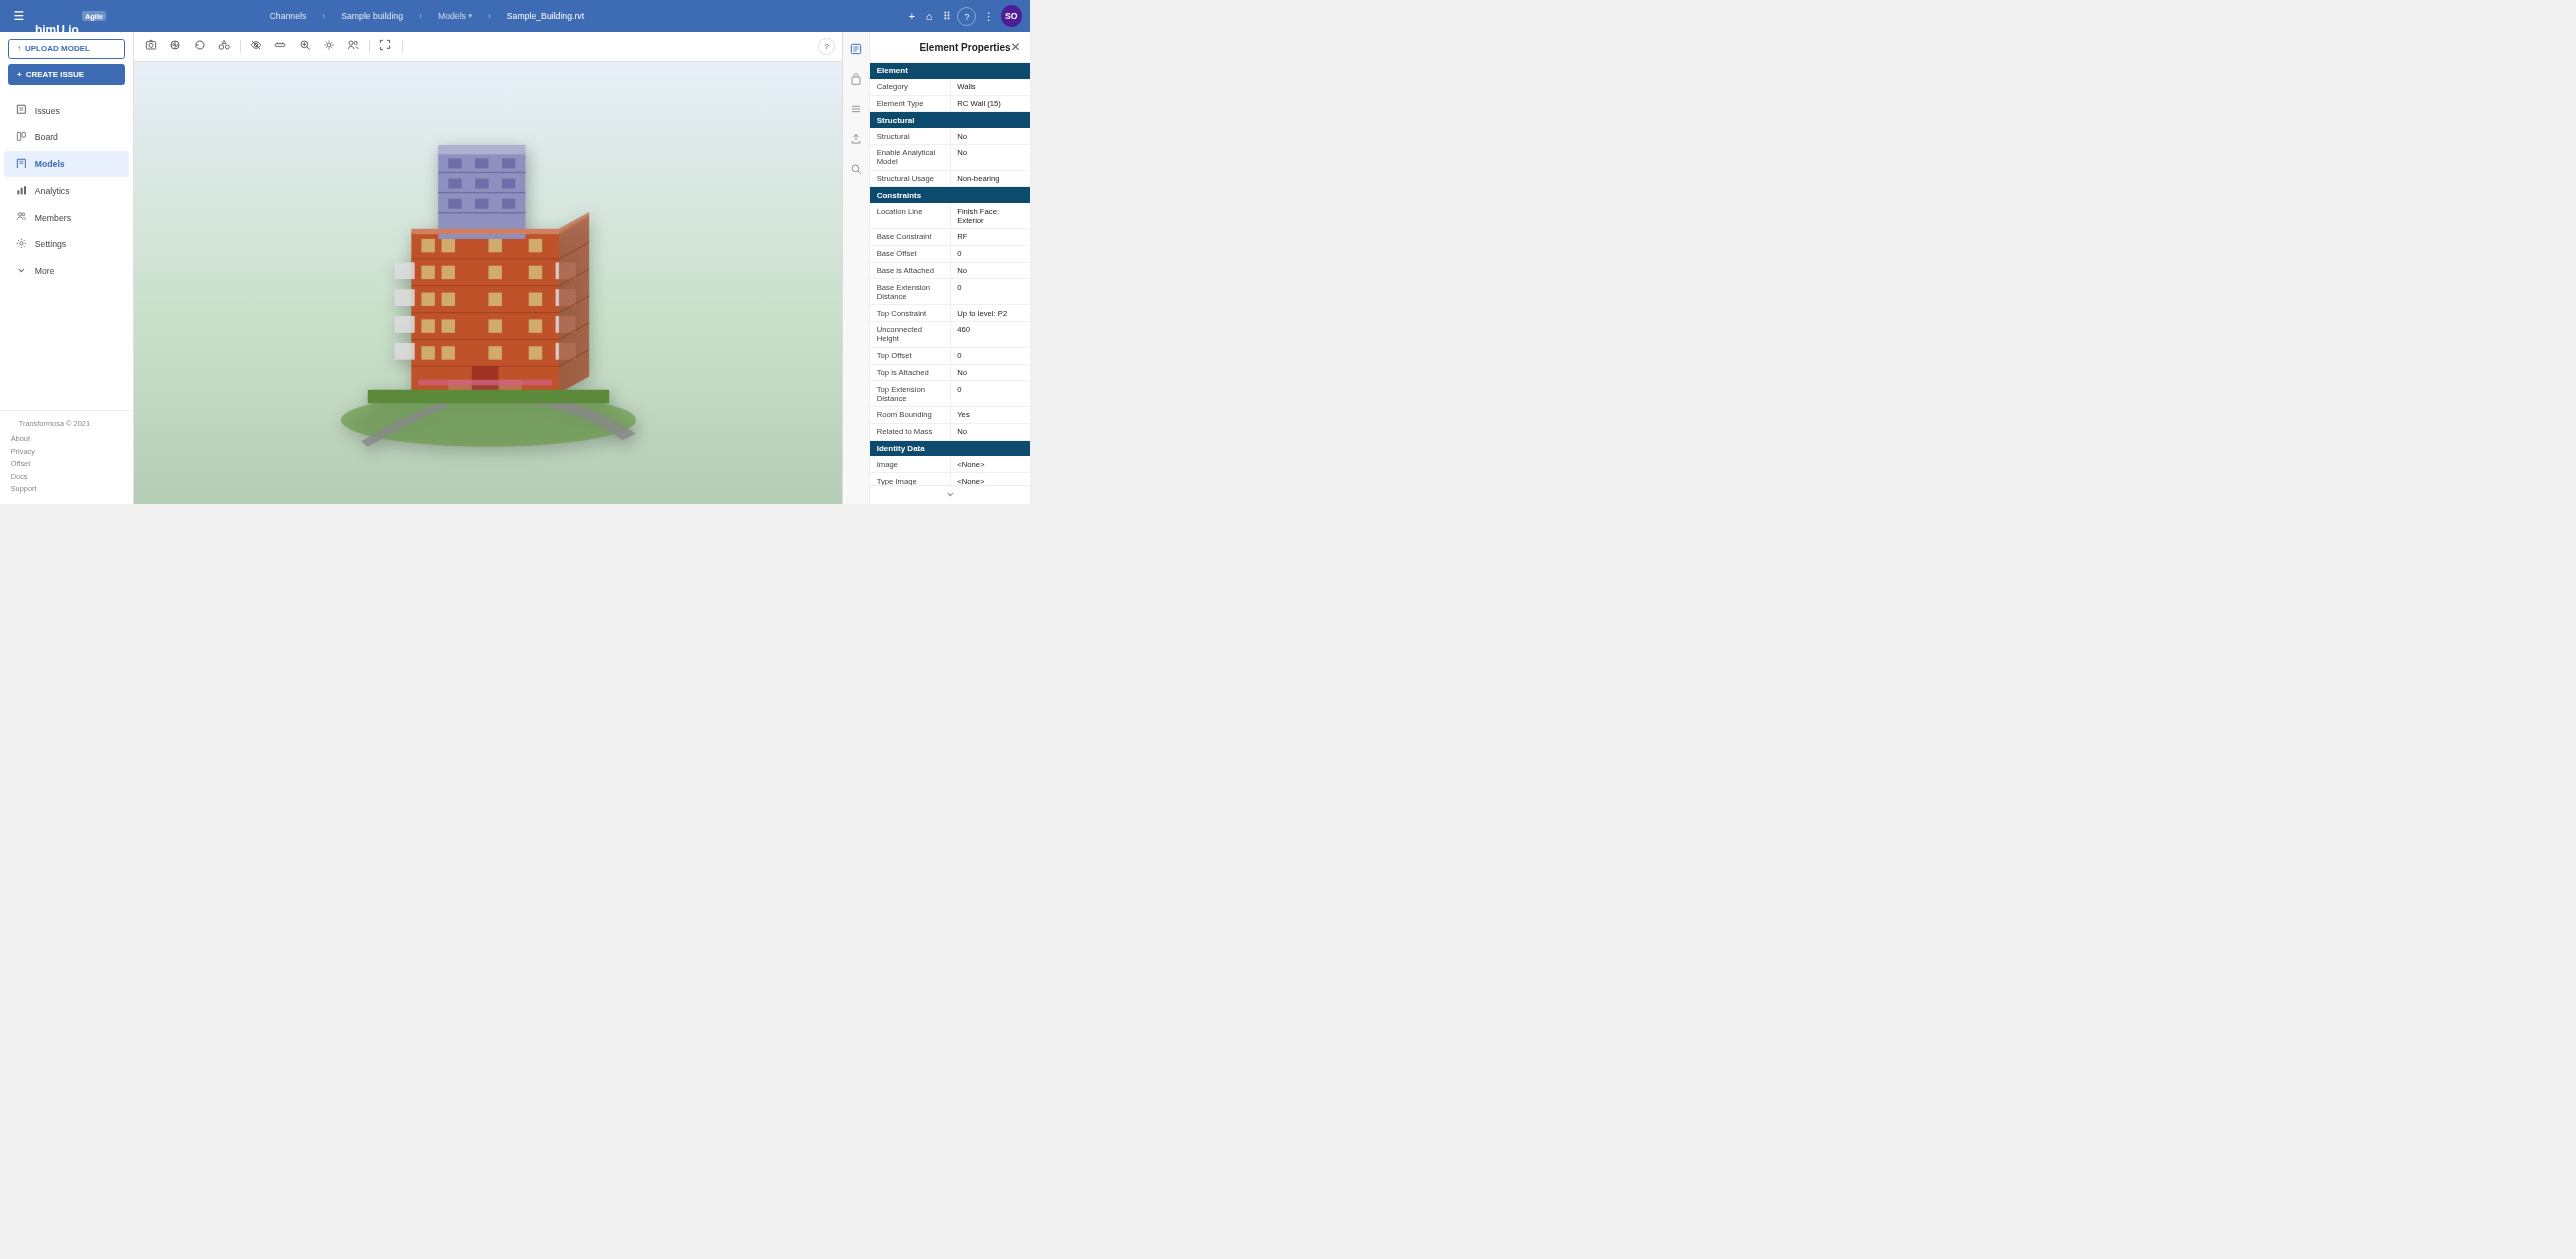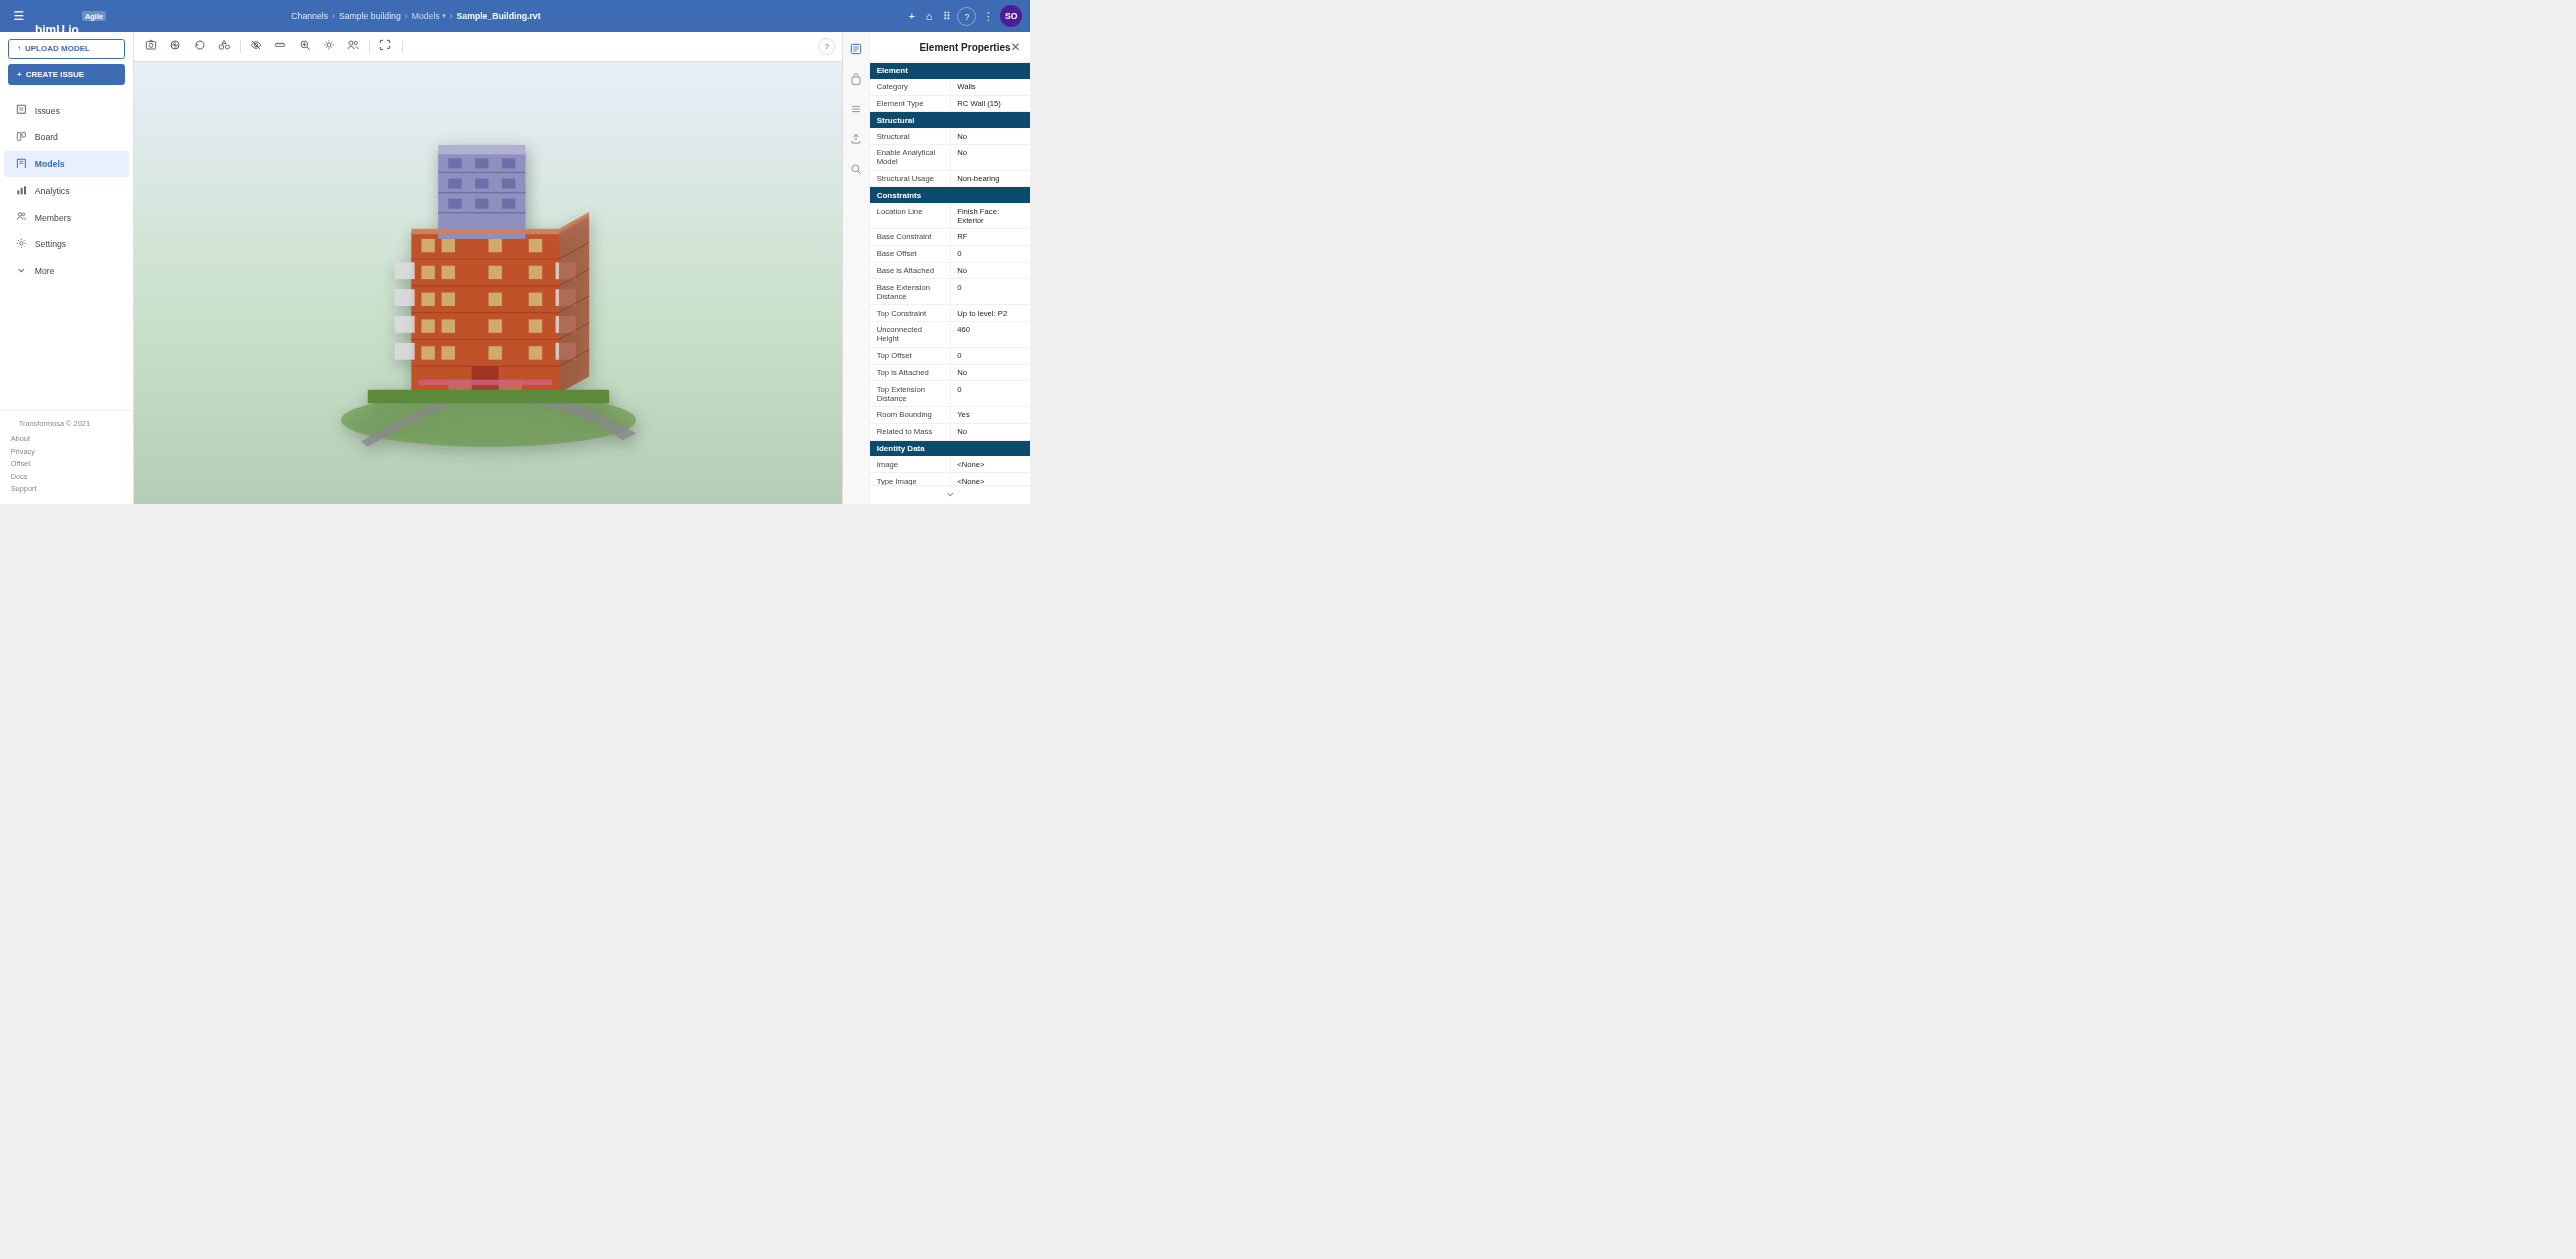--- a/index.html
+++ b/index.html
@@ -7,24 +7,24 @@
 
     
     .top-nav {
       display: flex; align-items: center; background: #3d6cb5; color: white;
       height: 32px; padding: 0 8px; gap: 5.4px; position: relative; z-index: 10;
     }
     .top-nav .hamburger { cursor: pointer; font-size: 12px; padding: 2.7px 5.4px; }
     .top-nav .brand { display: flex; align-items: center; gap: 2.7px; font-weight: bold; font-size: 10.7px; }
     .top-nav .brand-logo { color: white; font-size: 12px; font-weight: 900; margin-top: 28px; }
     .top-nav .brand-agile { font-size: 7.4px; background: rgba(255,255,255,0.25); padding: 0.7px 3.4px; border-radius: 2px; }
-    .top-nav .breadcrumb { display: flex; align-items: center; gap: 4px; margin: 6px auto; font-size: 8.7px; }
+    .top-nav .breadcrumb { display: flex; align-items: center; gap: 16px; margin: 6px auto; font-size: 8.7px; }
     .top-nav .breadcrumb span { opacity: 0.85; }
     .top-nav .breadcrumb .sep { opacity: 0.6; }
-    .top-nav .breadcrumb .active { font-weight: 700; opacity: 1; }
+    .top-nav .breadcrumb .active { font-weight: 400; opacity: 1; }
     .top-nav .breadcrumb .models-dropdown { display: flex; align-items: center; gap: 1.3px; cursor: pointer; }
     .top-nav .nav-icons { display: flex; align-items: center; gap: 2.7px; margin-left: auto; }
     .top-nav .nav-icon-btn { color: white; background: none; border: none; cursor: pointer; font-size: 10.7px; padding: 4px; border-radius: 2.7px; }
     .top-nav .avatar { width: 21.5px; height: 21.5px; border-radius: 50%; background: #4c1d95; display: flex; align-items: center; justify-content: center; font-weight: bold; font-size: 8.7px; color: white; cursor: pointer; }
 
     
     .app-body { display: flex; height: calc(504px - 32px); }
 
     
     .sidebar { width: 134px; min-width: 134px; background: white; display: flex; flex-direction: column; border-right: 0.7px solid #e0e0e0; }

